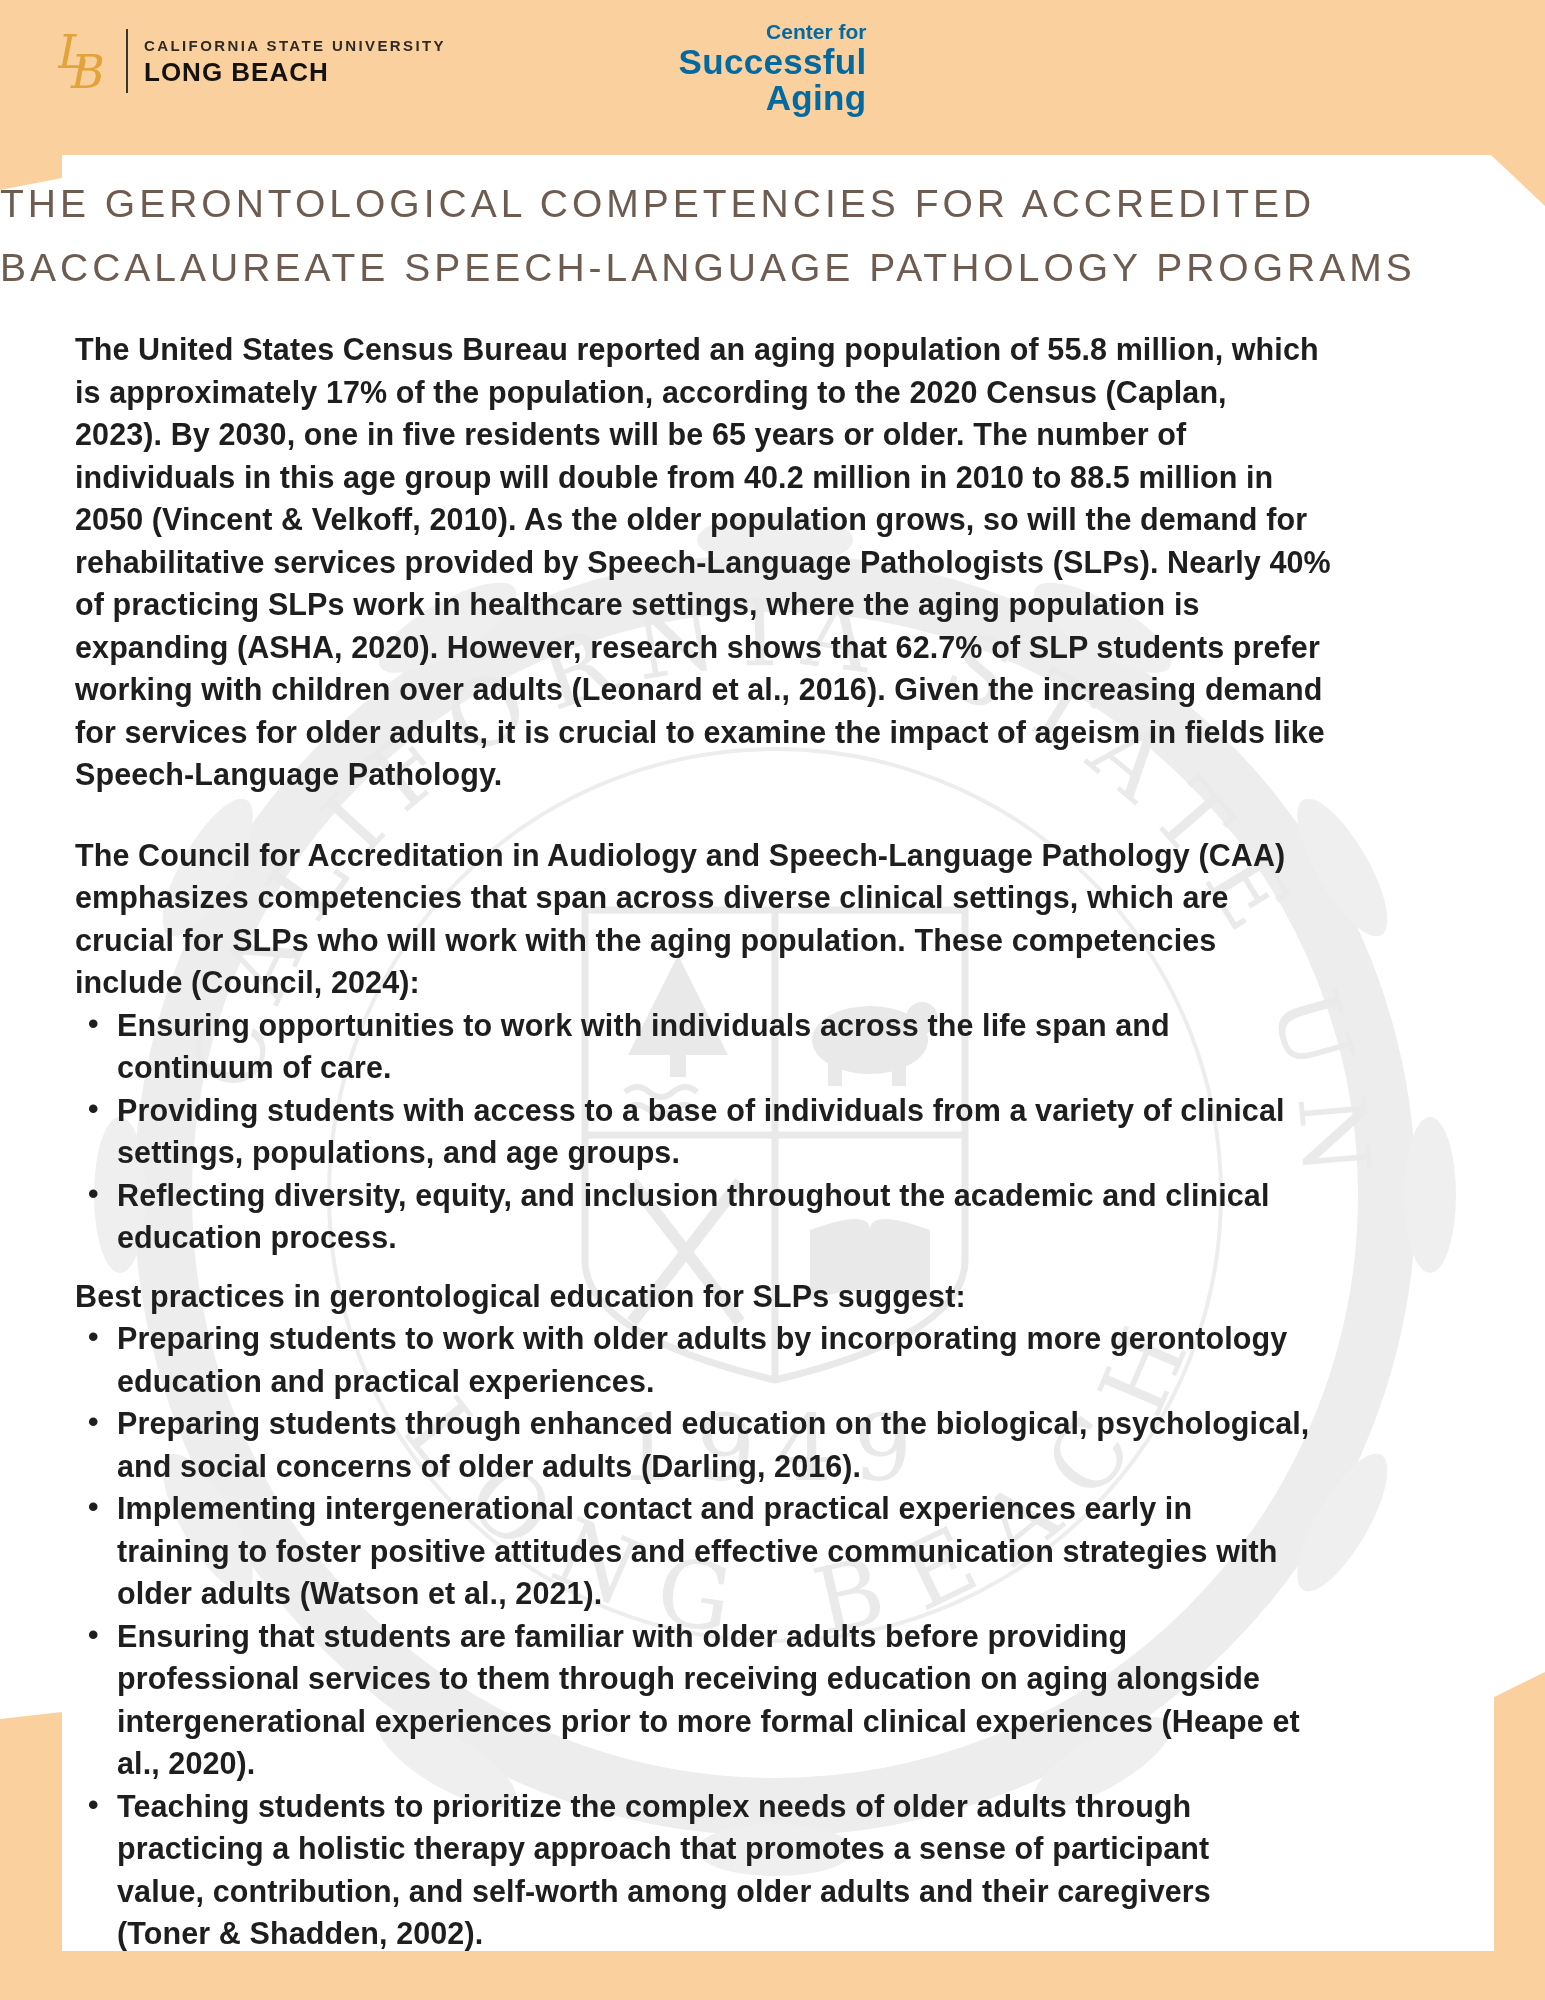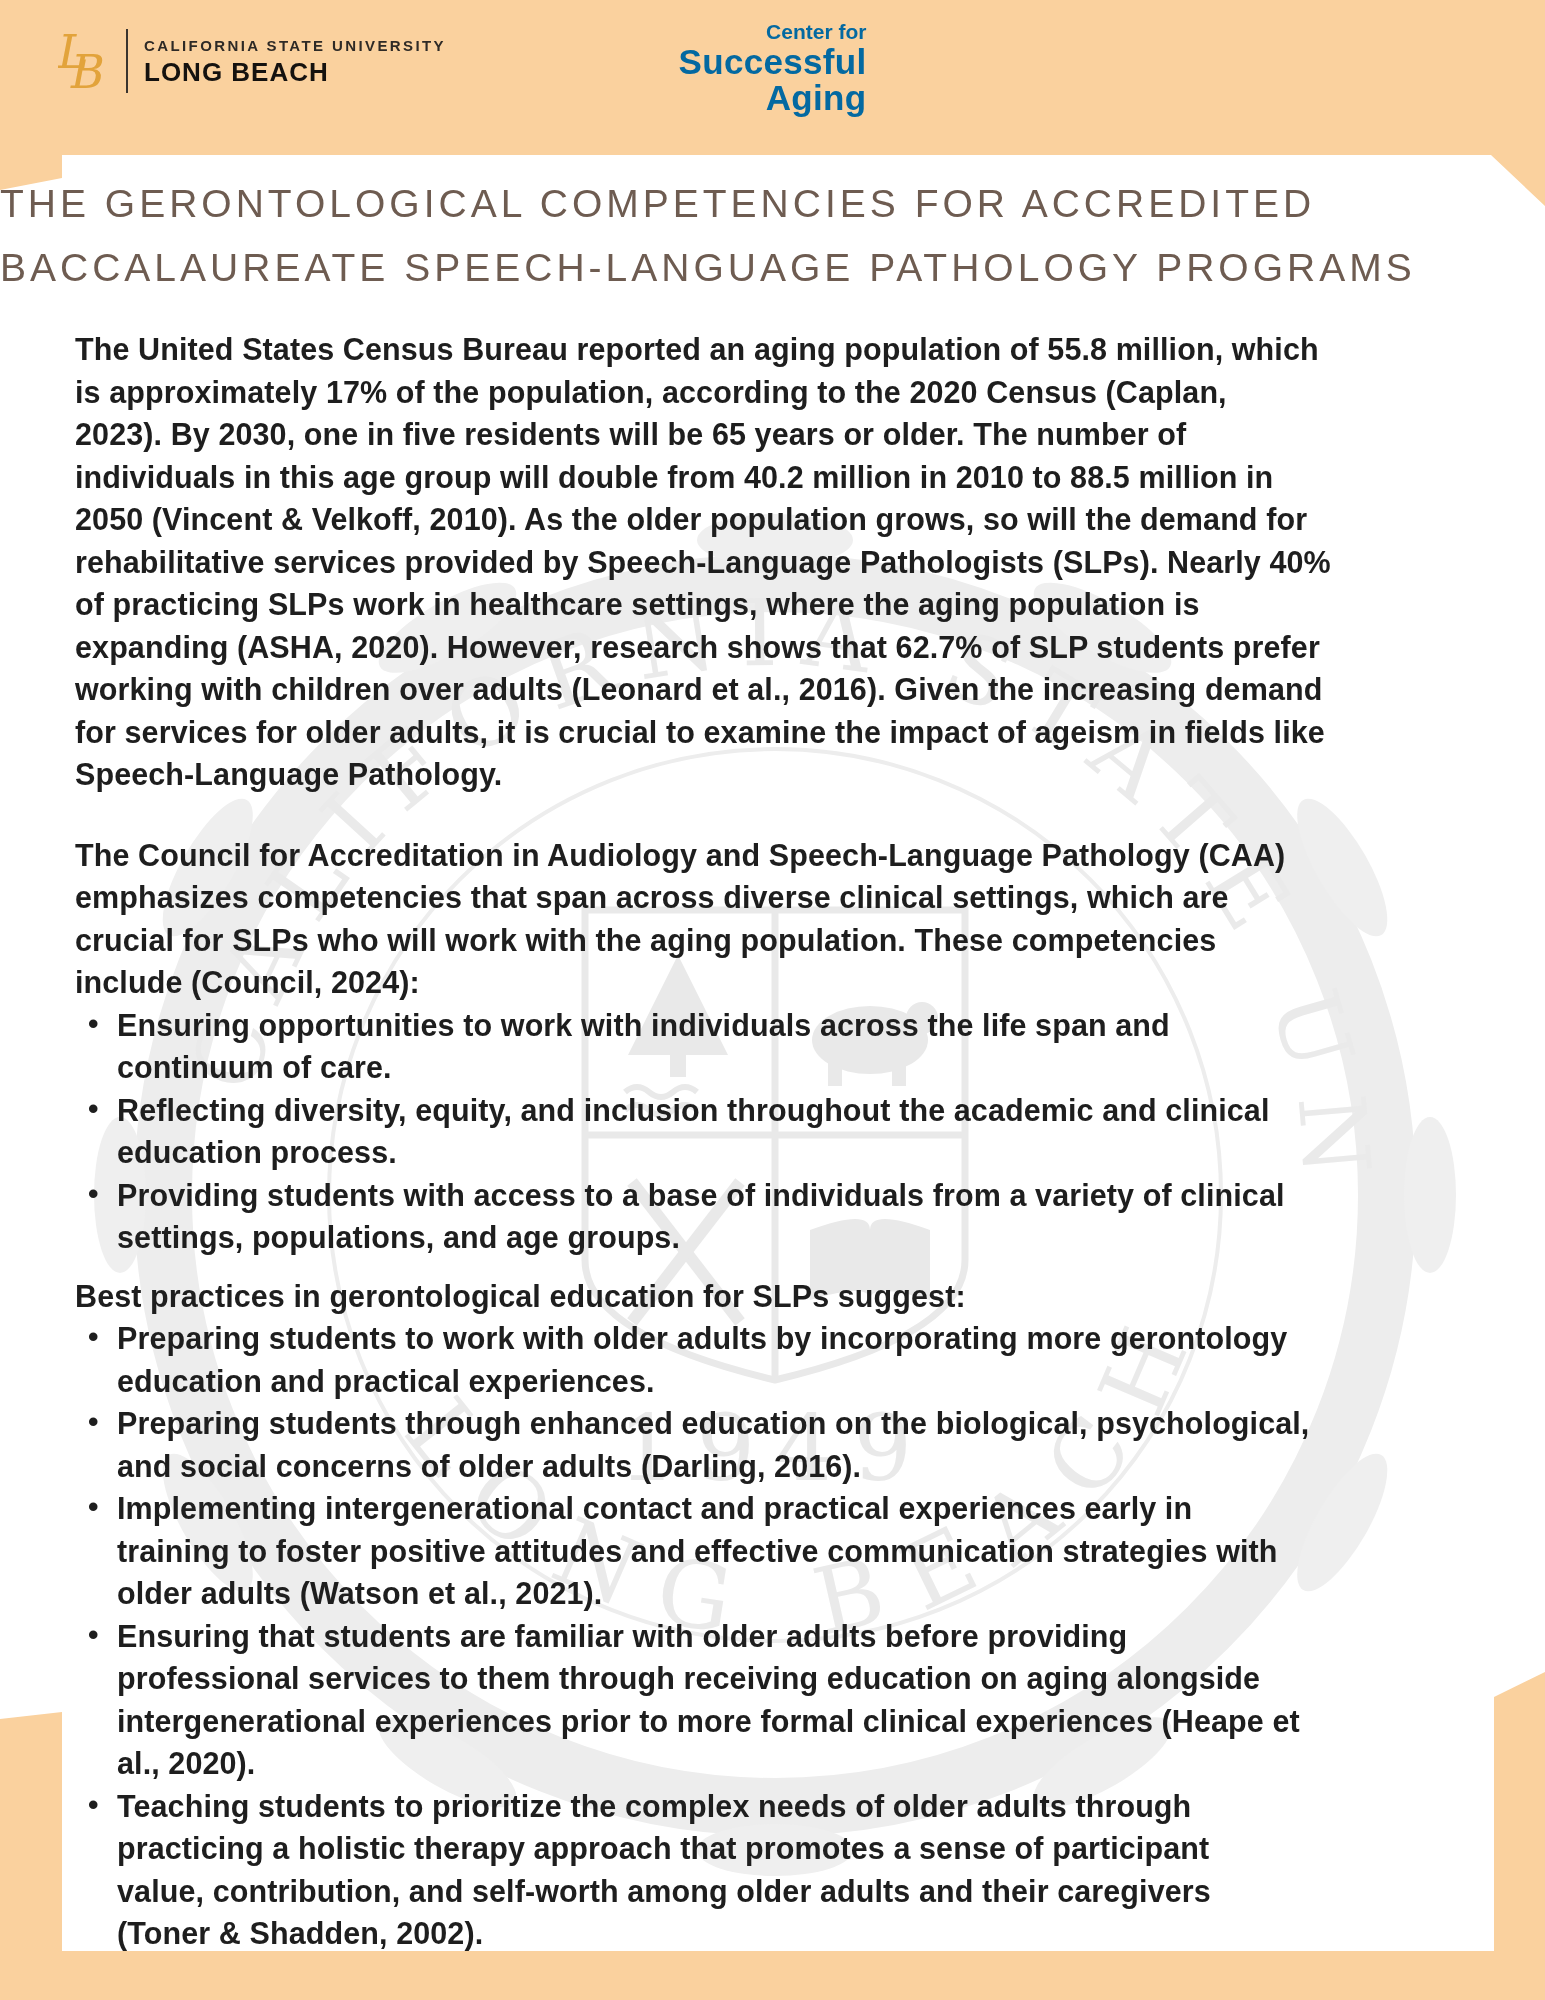--- a/index.html
+++ b/index.html
@@ -172,24 +172,24 @@
 working with children over adults (Leonard et al., 2016). Given the increasing demand
 for services for older adults, it is crucial to examine the impact of ageism in fields like
 Speech-Language Pathology.</p>
   <p class="tight">The Council for Accreditation in Audiology and Speech-Language Pathology (CAA)
 emphasizes competencies that span across diverse clinical settings, which are
 crucial for SLPs who will work with the aging population. These competencies
 include (Council, 2024):</p>
   <ul class="blist">
     <li>Ensuring opportunities to work with individuals across the life span and
 continuum of care.</li>
+    <li>Providing students with access to a base of individuals from a variety of clinical
+settings, populations, and age groups.</li>
     <li>Reflecting diversity, equity, and inclusion throughout the academic and clinical
 education process.</li>
-    <li>Providing students with access to a base of individuals from a variety of clinical
-settings, populations, and age groups.</li>
   </ul>
   <div class="gap16"></div>
   <p class="tight">Best practices in gerontological education for SLPs suggest:</p>
   <ul class="blist">
     <li>Preparing students to work with older adults by incorporating more gerontology
 education and practical experiences.</li>
     <li>Preparing students through enhanced education on the biological, psychological,
 and social concerns of older adults (Darling, 2016).</li>
     <li>Implementing intergenerational contact and practical experiences early in
 training to foster positive attitudes and effective communication strategies with

